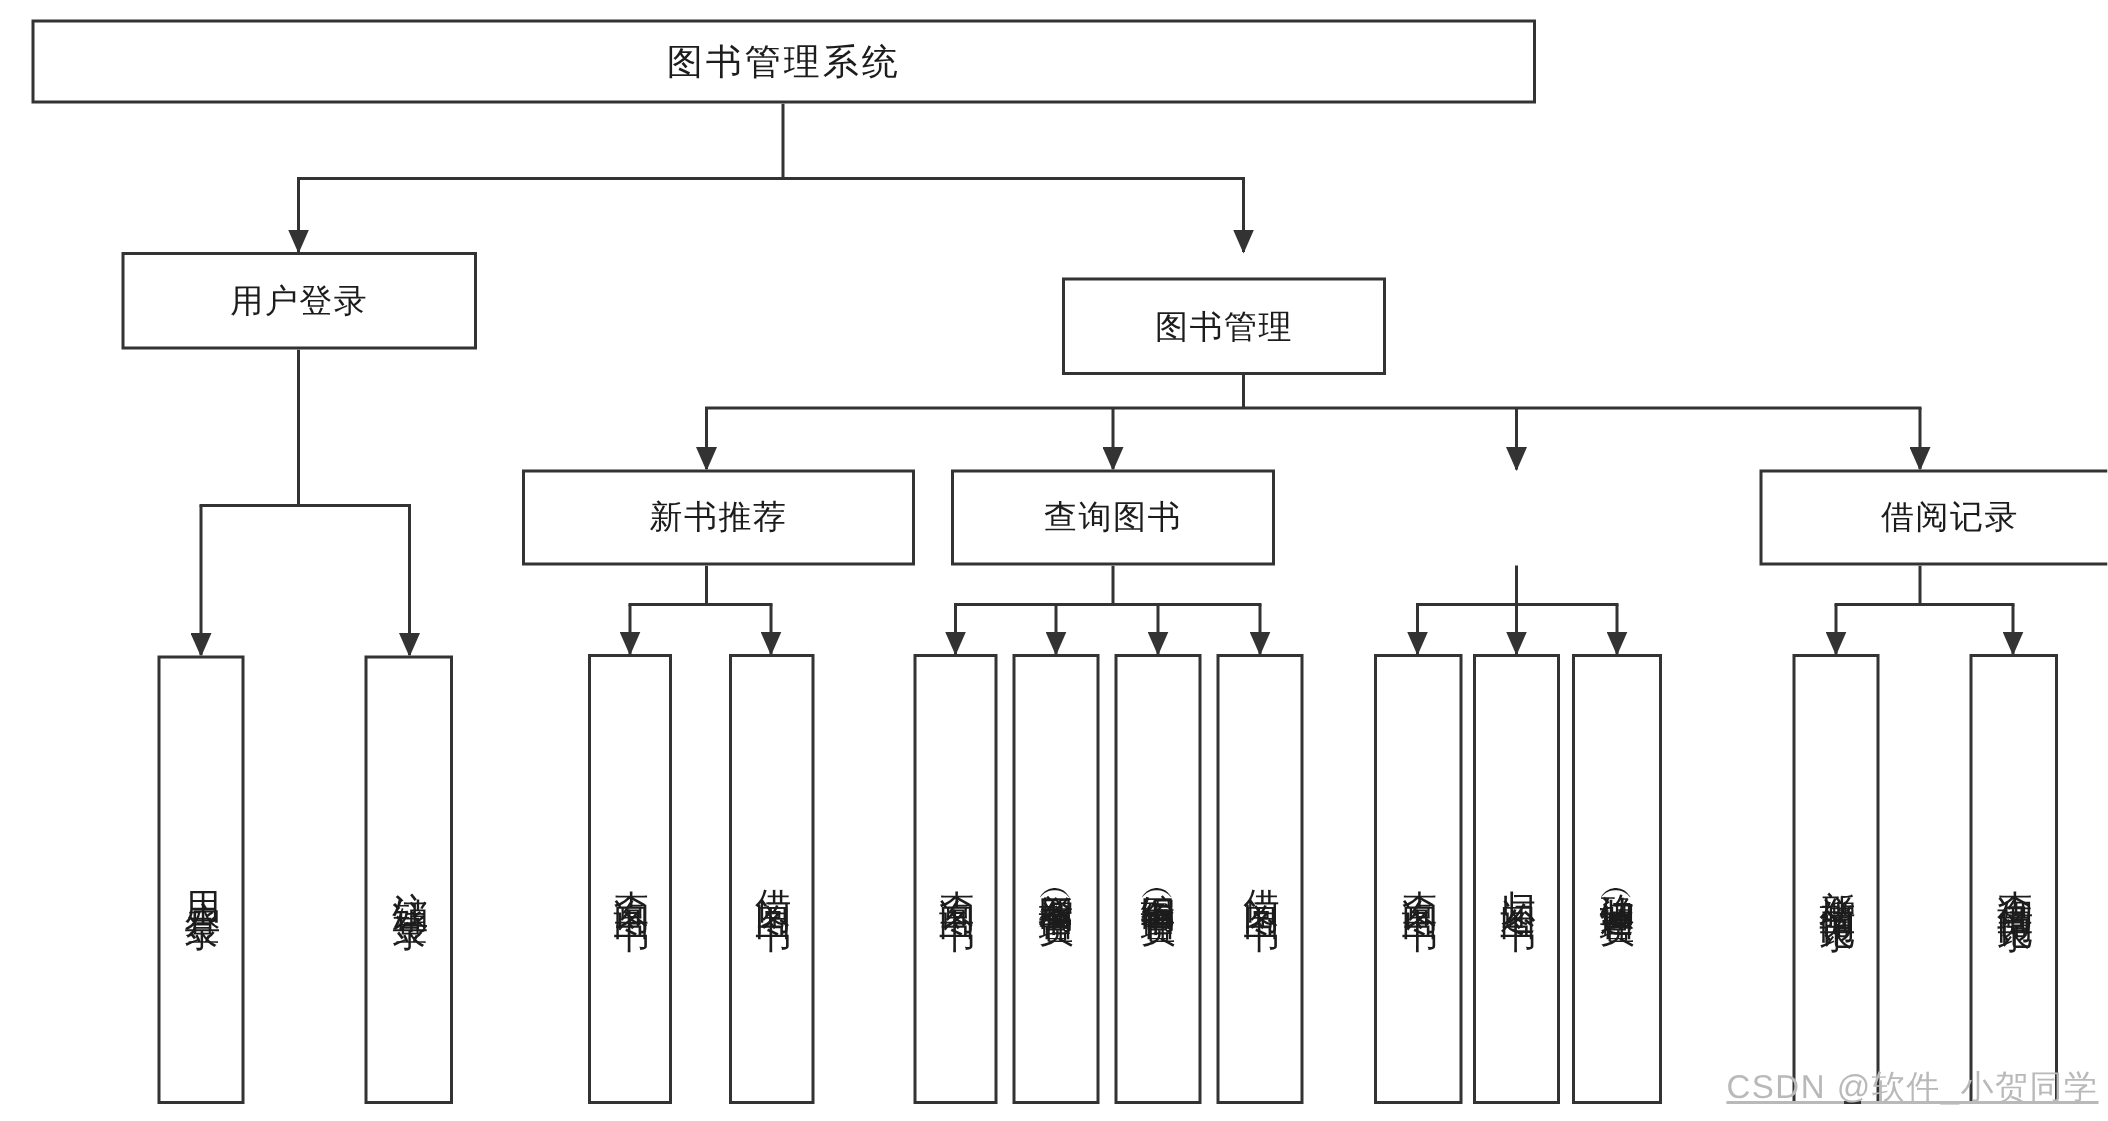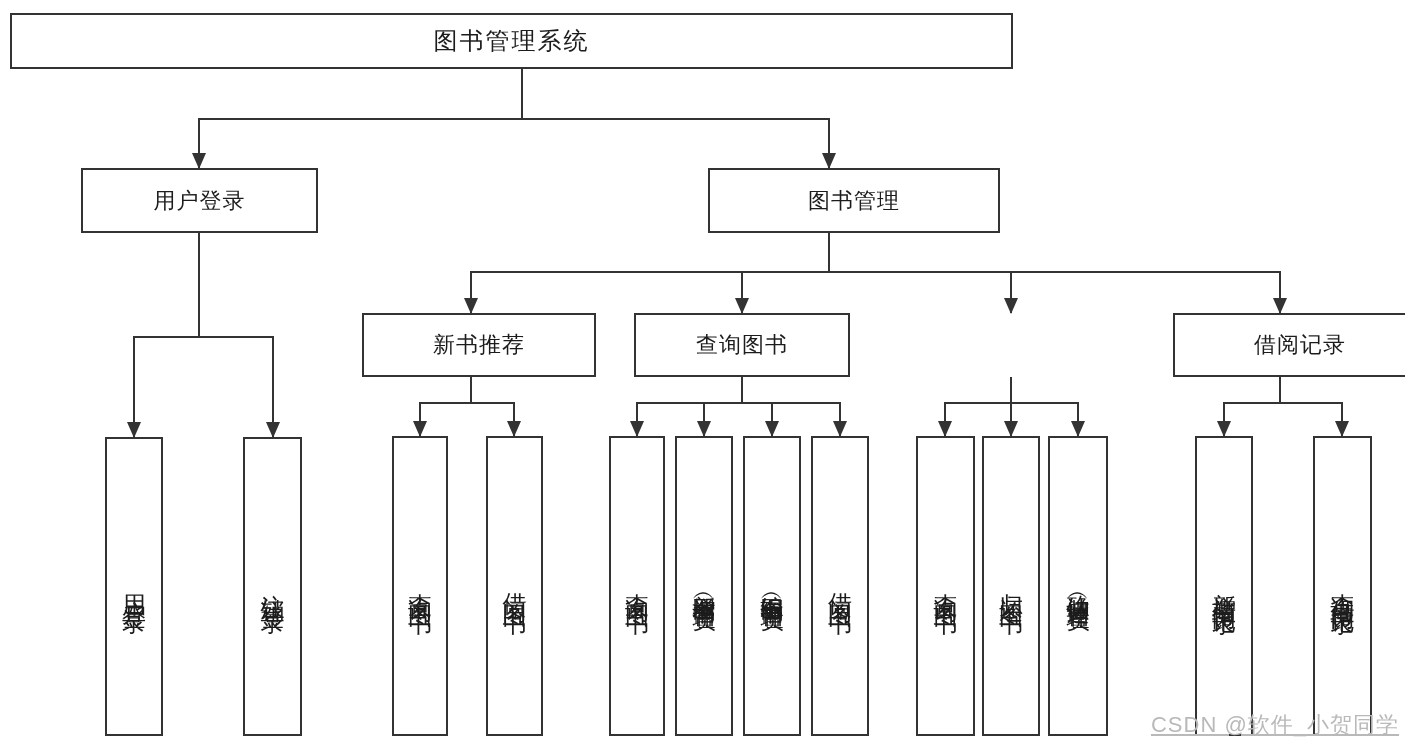--- a/index.html
+++ b/index.html
@@ -74,32 +74,32 @@
       <path d="M1011,403 L1011,436" marker-end="url(#arw)"></path>
       <path d="M1078,403 L1078,436" marker-end="url(#arw)"></path>
 
       <path d="M1280,377 L1280,404"></path>
       <path d="M1223,403 L1343,403"></path>
       <path d="M1224,403 L1224,436" marker-end="url(#arw)"></path>
       <path d="M1342,403 L1342,436" marker-end="url(#arw)"></path>
     </g>
   </svg>
 
-  <div class="box" style="left:10px;top:13px;width:1003px;height:56px">
+  <div class="box" style="left:21px;top:13px;width:1003px;height:56px">
     <span class="hl big">图书管理系统</span>
   </div>
 
   <div class="box" style="left:81px;top:168px;width:237px;height:65px">
     <span class="hl">用户登录</span>
   </div>
-  <div class="box" style="left:708px;top:168px;width:292px;height:65px">
+  <div class="box" style="left:708px;top:185px;width:216px;height:65px">
     <span class="hl">图书管理</span>
   </div>
 
-  <div class="box" style="left:362px;top:313px;width:234px;height:64px">
+  <div class="box" style="left:348px;top:313px;width:262px;height:64px">
     <span class="hl">新书推荐</span>
   </div>
   <div class="box" style="left:634px;top:313px;width:216px;height:64px">
     <span class="hl">查询图书</span>
   </div>
   <div class="box" style="left:1173px;top:313px;width:254px;height:64px">
     <span class="hl">借阅记录</span>
   </div>
 
   <div class="box" style="left:105px;top:437px;width:58px;height:299px">

